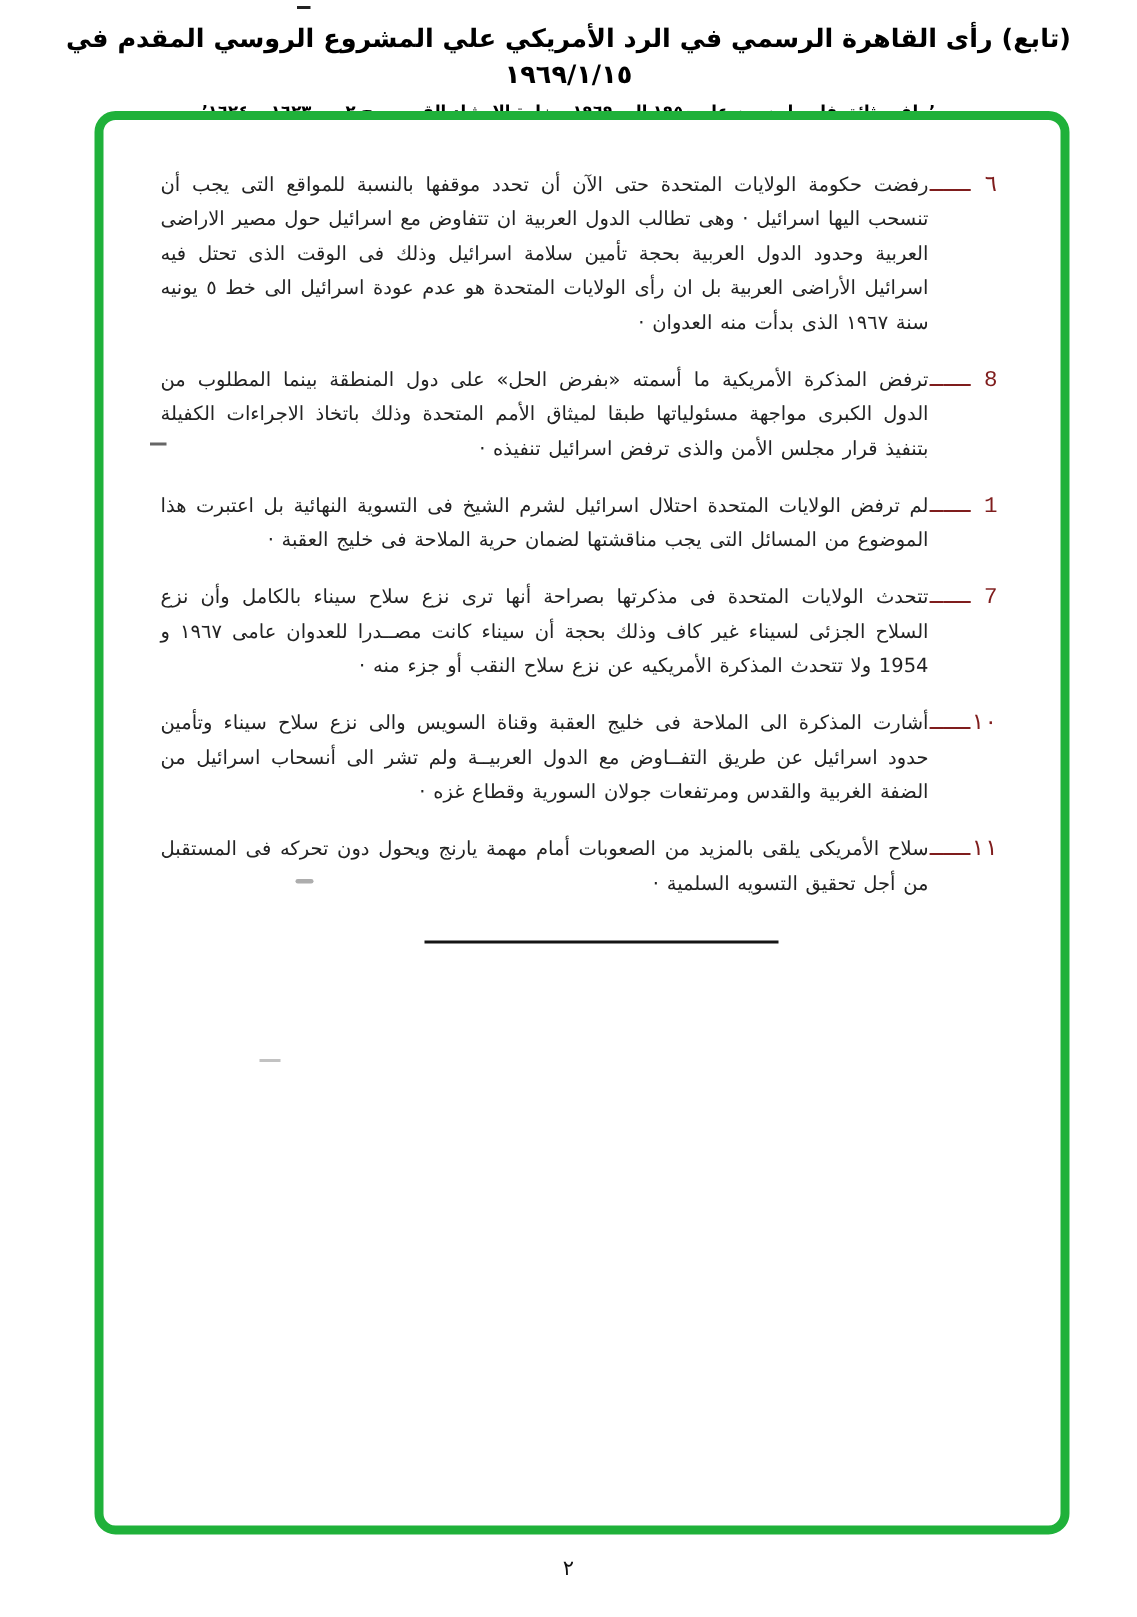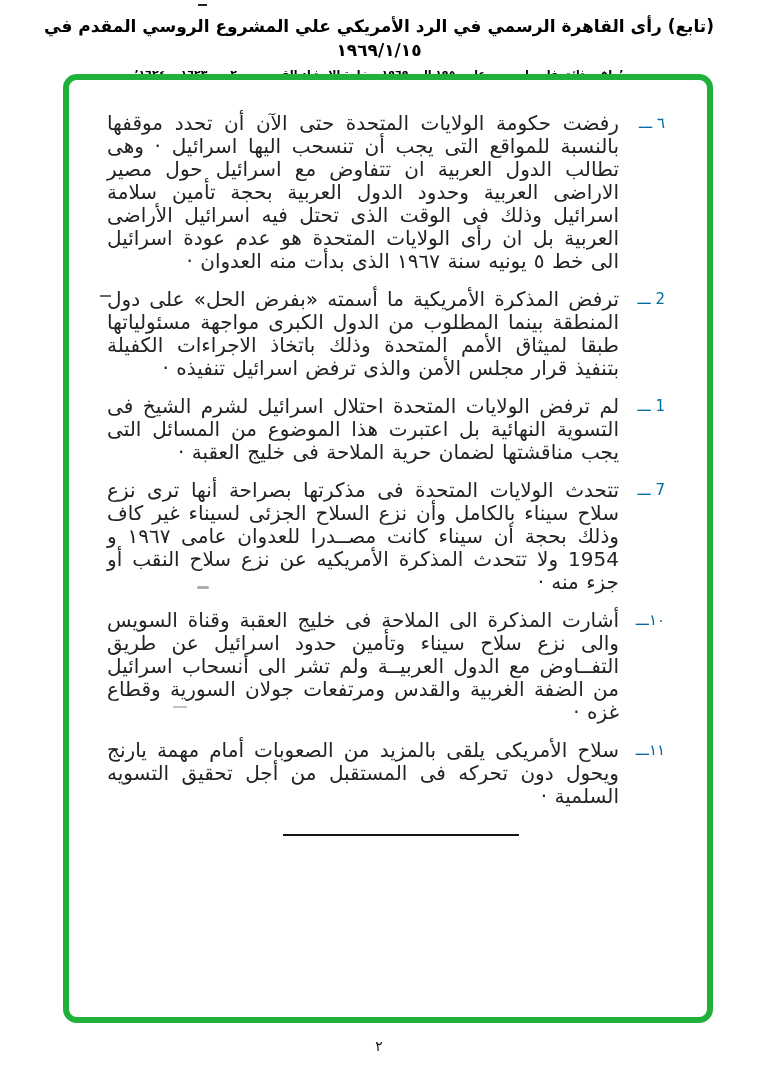--- a/index.html
+++ b/index.html
@@ -56,26 +56,27 @@
   .para {
     display: flex;
     align-items: flex-start;
     margin: 0 0 15px 0;
   }
   .para-num {
     flex: 0 0 46px;
     font-size: 15px;
     line-height: 23px;
     white-space: nowrap;
-    color: #0369a1;
+    color: #7f1d1d;
+    font-family: Liberation Mono, monospace;
   }
   .para-text {
     flex: 1;
     margin: 0;
-    font-size: 20px;
+    font-size: 13px;
     line-height: 23px;
     text-align: justify;
     color: #232323;
     word-spacing: 1px;
   }
   
   .divider {
     width: 236px;
     height: 2px;
     background: #151515;
@@ -113,21 +114,21 @@
 
   <div class="frame">
     <ol class="para-list">
 
       <li class="para">
         <span class="para-num">٦ ـــ</span>
         <p class="para-text">رفضت حكومة الولايات المتحدة حتى الآن أن تحدد موقفها بالنسبة للمواقع التى يجب أن تنسحب اليها اسرائيل · وهى تطالب الدول العربية ان تتفاوض مع اسرائيل حول مصير الاراضى العربية وحدود الدول العربية بحجة تأمين سلامة اسرائيل وذلك فى الوقت الذى تحتل فيه اسرائيل الأراضى العربية بل ان رأى الولايات المتحدة هو عدم عودة اسرائيل الى خط ٥ يونيه سنة ١٩٦٧ الذى بدأت منه العدوان ·</p>
       </li>
 
       <li class="para">
-        <span class="para-num">2 ـــ</span>
+        <span class="para-num">8 ـــ</span>
         <p class="para-text">ترفض المذكرة الأمريكية ما أسمته «بفرض الحل» على دول المنطقة بينما المطلوب من الدول الكبرى مواجهة مسئولياتها طبقا لميثاق الأمم المتحدة وذلك باتخاذ الاجراءات الكفيلة بتنفيذ قرار مجلس الأمن والذى ترفض اسرائيل تنفيذه ·</p>
       </li>
 
       <li class="para">
         <span class="para-num">1 ـــ</span>
         <p class="para-text">لم ترفض الولايات المتحدة احتلال اسرائيل لشرم الشيخ فى التسوية النهائية بل اعتبرت هذا الموضوع من المسائل التى يجب مناقشتها لضمان حرية الملاحة فى خليج العقبة ·</p>
       </li>
 
       <li class="para">
         <span class="para-num">7 ـــ</span>

